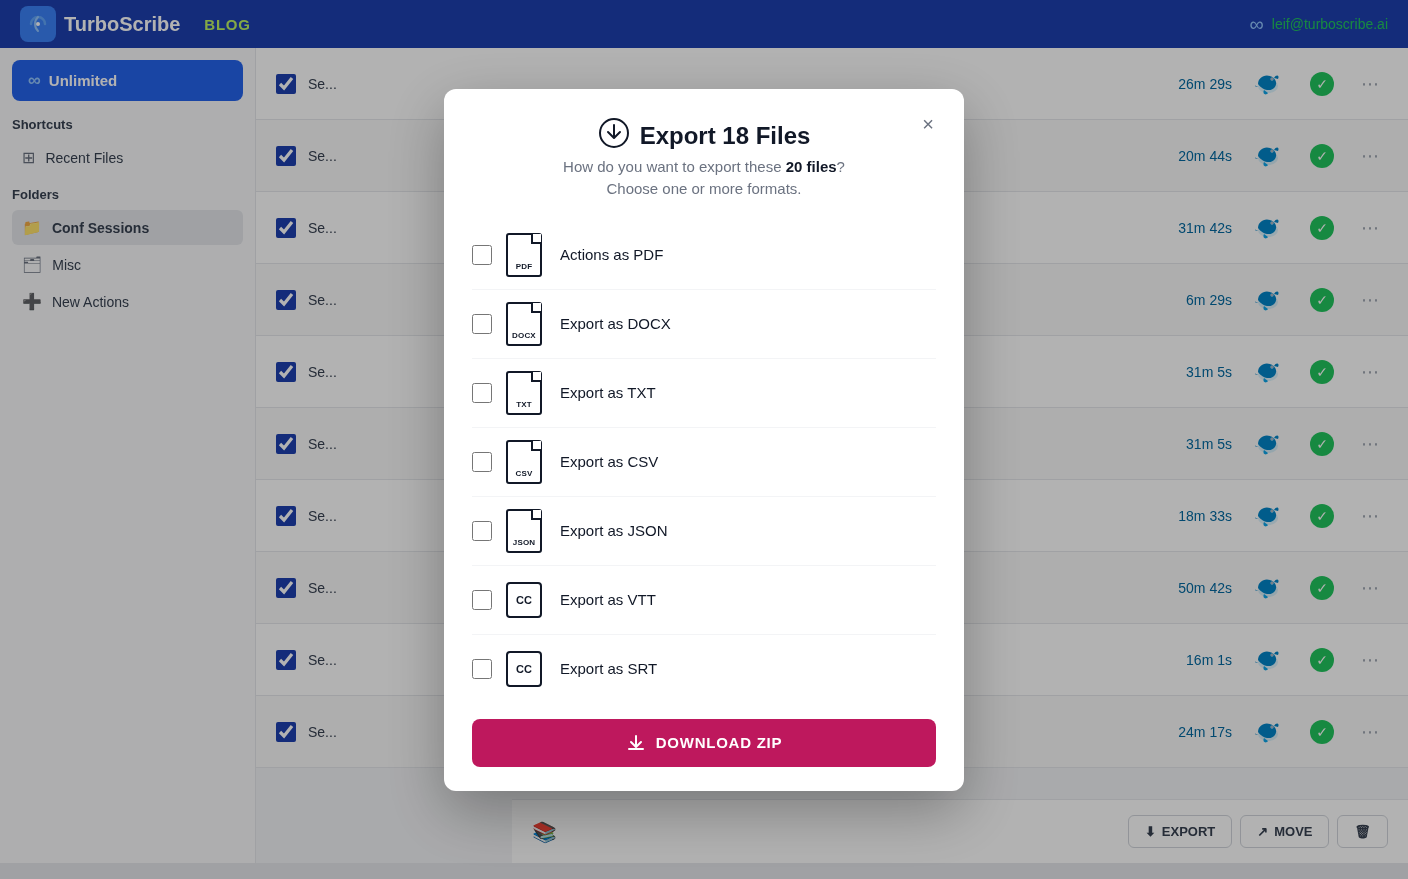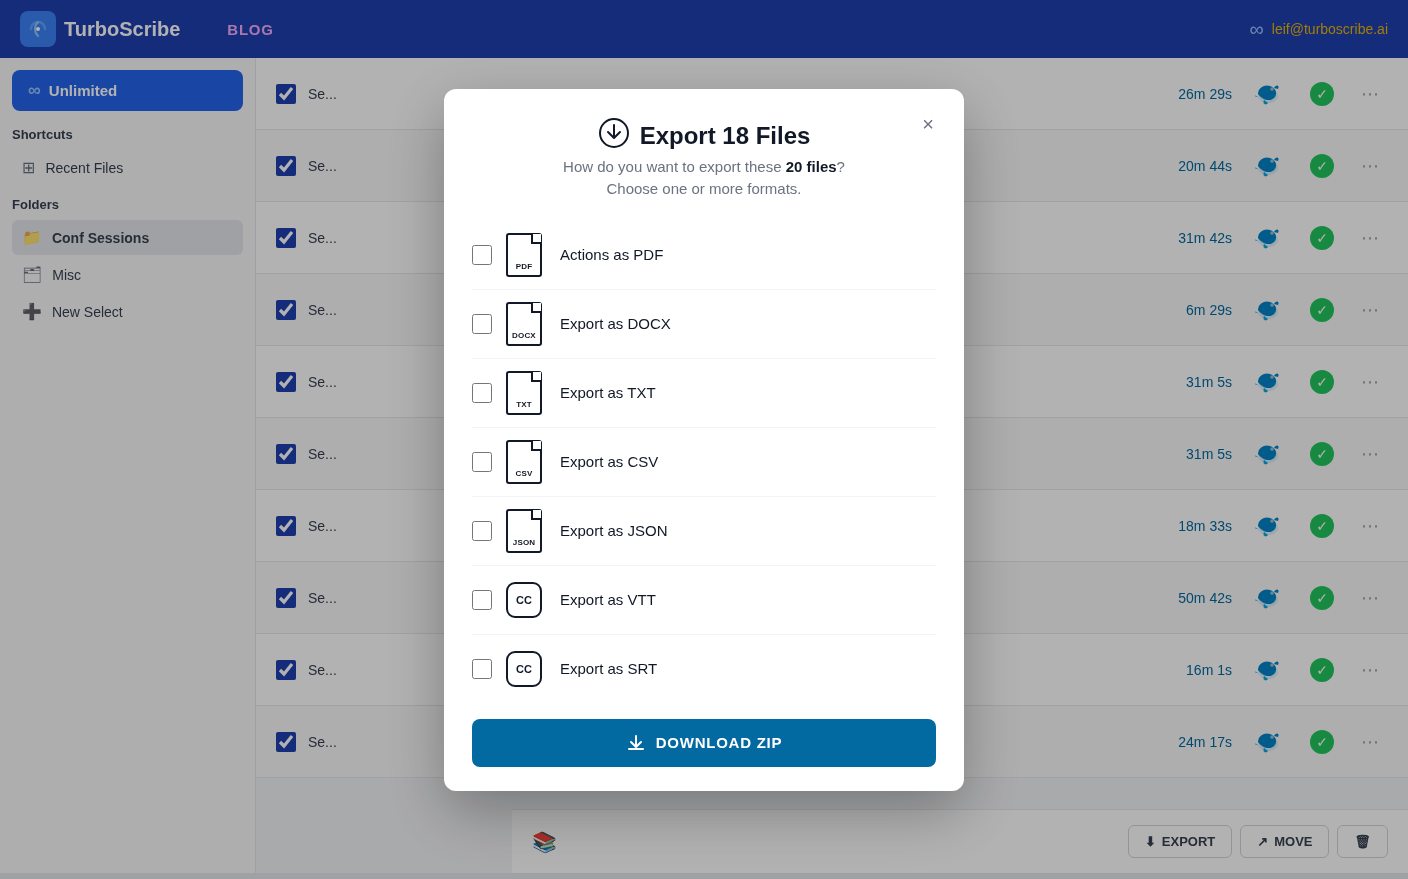--- a/index.html
+++ b/index.html
@@ -1,34 +1,34 @@
 <!DOCTYPE html>
 <html><head>
   <meta charset="utf-8">
   <style>
     * { margin: 0; padding: 0; box-sizing: border-box; }
     body { font-family: -apple-system, BlinkMacSystemFont, 'Segoe UI', sans-serif; background: #e5e7eb; width: 1408px; height: 879px; overflow: hidden; position: relative; }
 
     
     .header {
       background: #1e40af;
-      height: 58px;
+      height: 48px;
       display: flex;
       align-items: center;
       padding: 0 20px;
       justify-content: space-between;
       position: relative;
       z-index: 1;
     }
     .header-left { display: flex; align-items: center; gap: 24px; }
     .logo { display: flex; align-items: center; gap: 8px; color: white; font-size: 20px; font-weight: 700; }
     .logo-icon { width: 36px; height: 36px; background: #3b82f6; border-radius: 8px; display: flex; align-items: center; justify-content: center; font-size: 18px; }
-    .nav-link { color: #f0abfc; font-weight: 600; font-size: 15px; letter-spacing: 0.05em; margin-left: 23px; }
+    .nav-link { color: #bef264; font-weight: 600; font-size: 15px; letter-spacing: 0.05em; }
     .header-right { display: flex; align-items: center; gap: 8px; color: #93c5fd; font-size: 14px; }
-    .header-right span { color: #eab308; }
+    .header-right span { color: #22c55e; }
 
     
     .layout { display: flex; height: calc(879px - 64px); }
 
     
     .sidebar { width: 256px; background: #f9fafb; border-right: 1px solid #e5e7eb; padding: 12px; flex-shrink: 0; }
     .unlimited-btn {
       background: #2563eb;
       color: white;
       border-radius: 8px;
@@ -205,34 +205,34 @@
     .file-label {
       font-size: 8px;
       font-weight: 700;
       color: #111827;
       letter-spacing: 0.02em;
     }
     .cc-box {
       width: 36px;
       height: 36px;
       border: 2px solid #111827;
-      border-radius: 9px;
+      border-radius: 4px;
       display: flex;
       align-items: center;
       justify-content: center;
       font-size: 11px;
       font-weight: 700;
       color: #111827;
     }
     .export-label { font-size: 15px; color: #111827; font-weight: 500; }
 
     .modal-footer { padding: 16px 28px 24px; }
     .download-btn {
       width: 100%;
-      background: #0369a1;
+      background: #be185d;
       color: white;
       border: none;
       border-radius: 8px;
       padding: 14px;
       font-size: 15px;
       font-weight: 700;
       letter-spacing: 0.05em;
       cursor: pointer;
       display: flex;
       align-items: center;
@@ -284,21 +284,21 @@
       <div class="sidebar-item active">
         <span class="sidebar-item-icon">📁</span>
         <span>Conf Sessions</span>
       </div>
       <div class="sidebar-item">
         <span class="sidebar-item-icon">🗂</span>
         <span>Misc</span>
       </div>
       <div class="sidebar-item new-folder-btn">
         <span class="sidebar-item-icon">➕</span>
-        <span>New Select</span>
+        <span>New Actions</span>
       </div>
     </div>
   </div>
 
   <div class="main">
     <div class="table-area">
 
       <div id="table-rows-container">
           <div class="table-row">
       <input type="checkbox" class="row-checkbox" checked="" style="">

